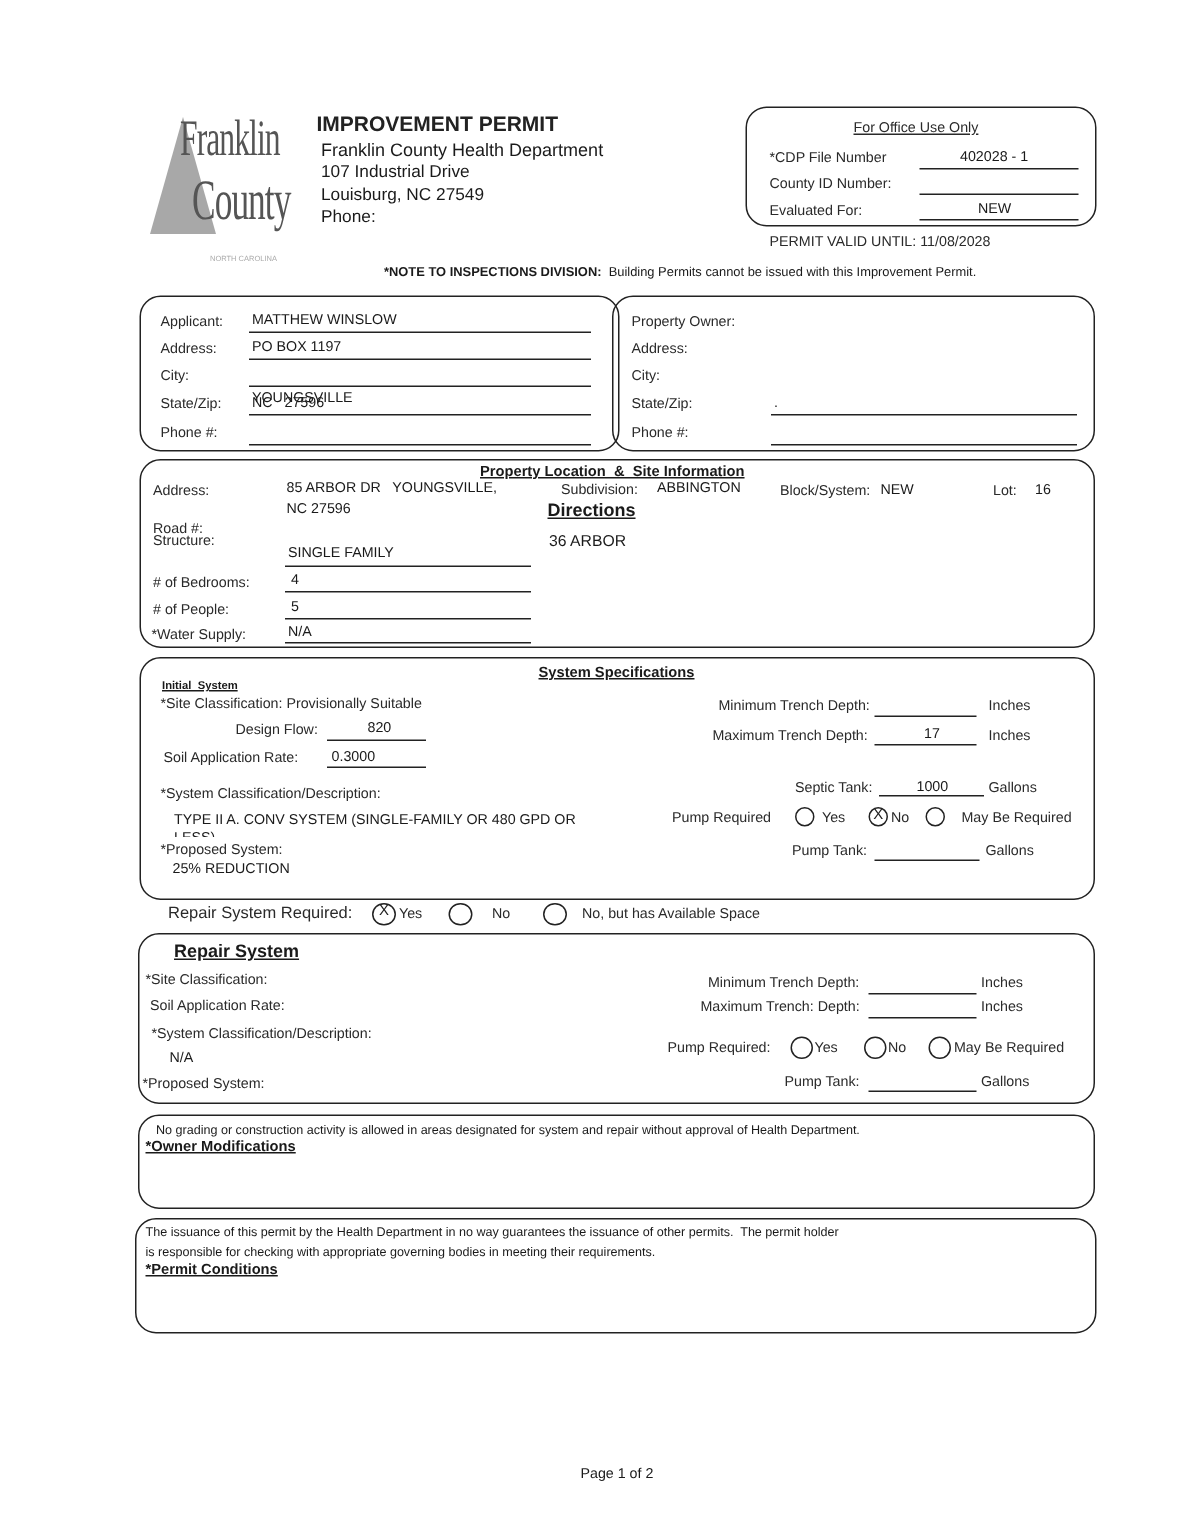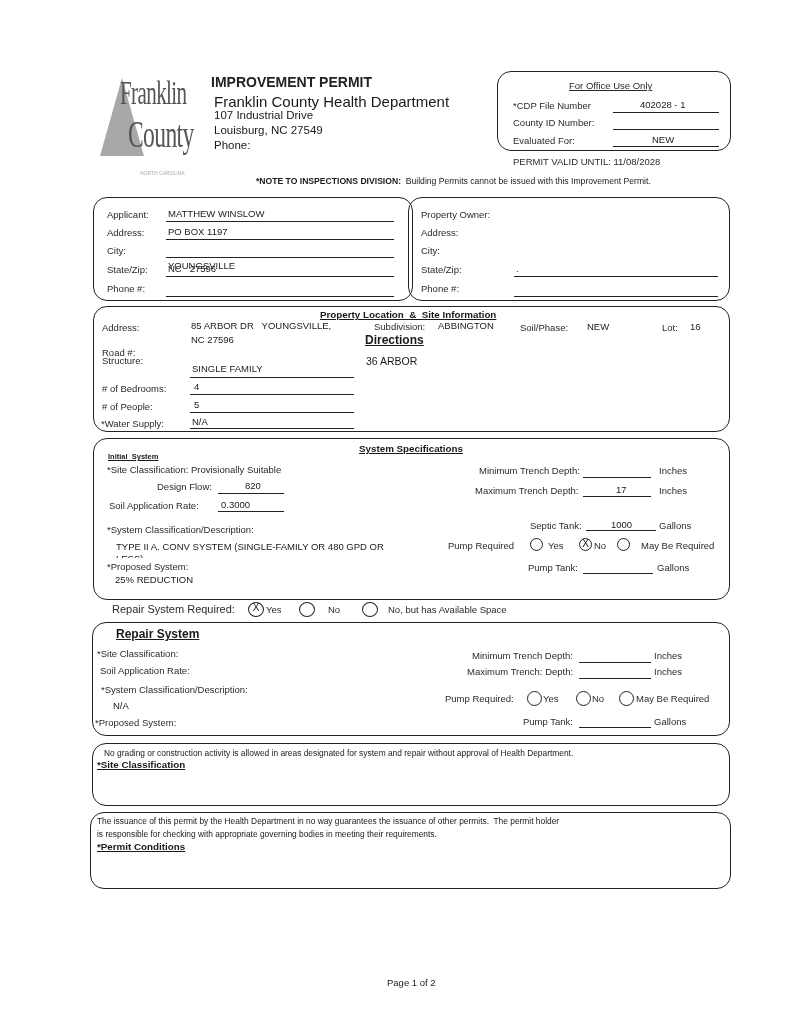--- a/index.html
+++ b/index.html
@@ -17,21 +17,21 @@
 <body>
 
 <div>
   <div class="logo-tri"></div>
   <div class="abs" style="left:120px;top:74px;font-family:'Liberation Serif',serif;font-size:34px;color:#555;transform:scaleX(0.62);transform-origin:left top;letter-spacing:-1px;">Franklin</div>
   <div class="abs" style="left:128px;top:112px;font-family:'Liberation Serif',serif;font-size:38px;color:#555;transform:scaleX(0.62);transform-origin:left top;letter-spacing:-1px;">County</div>
   <div class="abs" style="left:140px;top:170px;font-size:5px;color:#aaa;">NORTH CAROLINA</div>
 </div>
 
 <div class="abs" style="left:211px;top:74px;font-size:14px;font-weight:bold;color:#222;">IMPROVEMENT PERMIT</div>
-<div class="abs val" style="left:214px;top:93px;font-size:15px;">Franklin County Health Department</div>
+<div class="abs val" style="left:214px;top:93px;font-size:12px;">Franklin County Health Department</div>
 <div class="abs val" style="left:214px;top:109px;font-size:11.5px;">107 Industrial Drive</div>
 <div class="abs val" style="left:214px;top:124px;font-size:11.5px;">Louisburg, NC 27549</div>
 <div class="abs val" style="left:214px;top:139px;font-size:11.5px;">Phone:</div>
 
 <div class="box" style="left:497px;top:71px;width:234px;height:80px;"></div>
 <div class="abs lbl" style="left:569px;top:80px;text-decoration:underline;">For Office Use Only</div>
 <div class="abs lbl" style="left:513px;top:100px;">*CDP File Number</div>
 <div class="abs val" style="left:640px;top:99px;">402028 - 1</div>
 <div class="line" style="left:613px;top:112px;width:106px;"></div>
 <div class="abs lbl" style="left:513px;top:117px;">County ID Number:</div>
@@ -78,21 +78,21 @@
 <div class="abs val" style="left:516px;top:282px;"></div>
 <div class="line" style="left:514px;top:296px;width:204px;"></div>
 
 <div class="box" style="left:93px;top:306px;width:637px;height:126px;"></div>
 <div class="abs uhead" style="left:320px;top:309px;font-size:9.8px;white-space:pre;">Property Location  &amp;  Site Information</div>
 <div class="abs lbl" style="left:102px;top:322px;">Address:</div>
 <div class="abs val" style="left:191px;top:320px;white-space:pre;">85 ARBOR DR   YOUNGSVILLE,</div>
 <div class="abs val" style="left:191px;top:334px;">NC 27596</div>
 <div class="abs lbl" style="left:374px;top:321px;text-align:right;">Subdivision:</div>
 <div class="abs val" style="left:438px;top:320px;">ABBINGTON</div>
-<div class="abs lbl" style="left:520px;top:322px;">Soil/Phase:</div>
+<div class="abs lbl" style="left:520px;top:322px;">Block/System:</div>
 <div class="abs val" style="left:587px;top:321px;">NEW</div>
 <div class="abs lbl" style="left:662px;top:322px;">Lot:</div>
 <div class="abs val" style="left:690px;top:321px;">16</div>
 <div class="abs uhead" style="left:365px;top:333px;font-size:12px;">Directions</div>
 <div class="abs val" style="left:366px;top:355px;font-size:10.5px;">36 ARBOR</div>
 <div class="abs lbl" style="left:102px;top:347px;">Road #:</div>
 <div class="abs lbl" style="left:102px;top:355px;">Structure:</div>
 <div class="abs val" style="left:192px;top:363px;">SINGLE FAMILY</div>
 <div class="line" style="left:190px;top:377px;width:164px;"></div>
 <div class="abs lbl" style="left:102px;top:383px;"># of Bedrooms:</div>
@@ -175,21 +175,21 @@
 <div class="radio" style="left:576px;top:691px;width:15px;height:15px;"></div>
 <div class="abs lbl" style="left:592px;top:693px;">No</div>
 <div class="radio" style="left:619px;top:691px;width:15px;height:15px;"></div>
 <div class="abs lbl" style="left:636px;top:693px;">May Be Required</div>
 <div class="abs lbl" style="left:523px;top:716px;">Pump Tank:</div>
 <div class="line" style="left:579px;top:727px;width:72px;"></div>
 <div class="abs lbl" style="left:654px;top:716px;">Gallons</div>
 
 <div class="box" style="left:92px;top:743px;width:638px;height:63px;"></div>
 <div class="abs" style="left:104px;top:748px;font-size:8.4px;">No grading or construction activity is allowed in areas designated for system and repair without approval of Health Department.</div>
-<div class="abs uhead" style="left:97px;top:759px;font-size:9.8px;">*Site Classification</div>
+<div class="abs uhead" style="left:97px;top:759px;font-size:9.8px;">*Owner Modifications</div>
 <div class="abs val" style="left:100px;top:774px;width:620px;height:28px;"></div>
 
 <div class="box" style="left:90px;top:812px;width:641px;height:77px;"></div>
 <div class="abs" style="left:97px;top:816px;font-size:8.4px;white-space:pre;">The issuance of this permit by the Health Department in no way guarantees the issuance of other permits.  The permit holder</div>
 <div class="abs" style="left:97px;top:829px;font-size:8.4px;">is responsible for checking with appropriate governing bodies in meeting their requirements.</div>
 <div class="abs uhead" style="left:97px;top:841px;font-size:9.8px;">*Permit Conditions</div>
 <div class="abs val" style="left:100px;top:856px;width:620px;height:28px;"></div>
 
 <div class="abs" style="left:387px;top:977px;font-size:9.5px;">Page 1 of 2</div>
 

